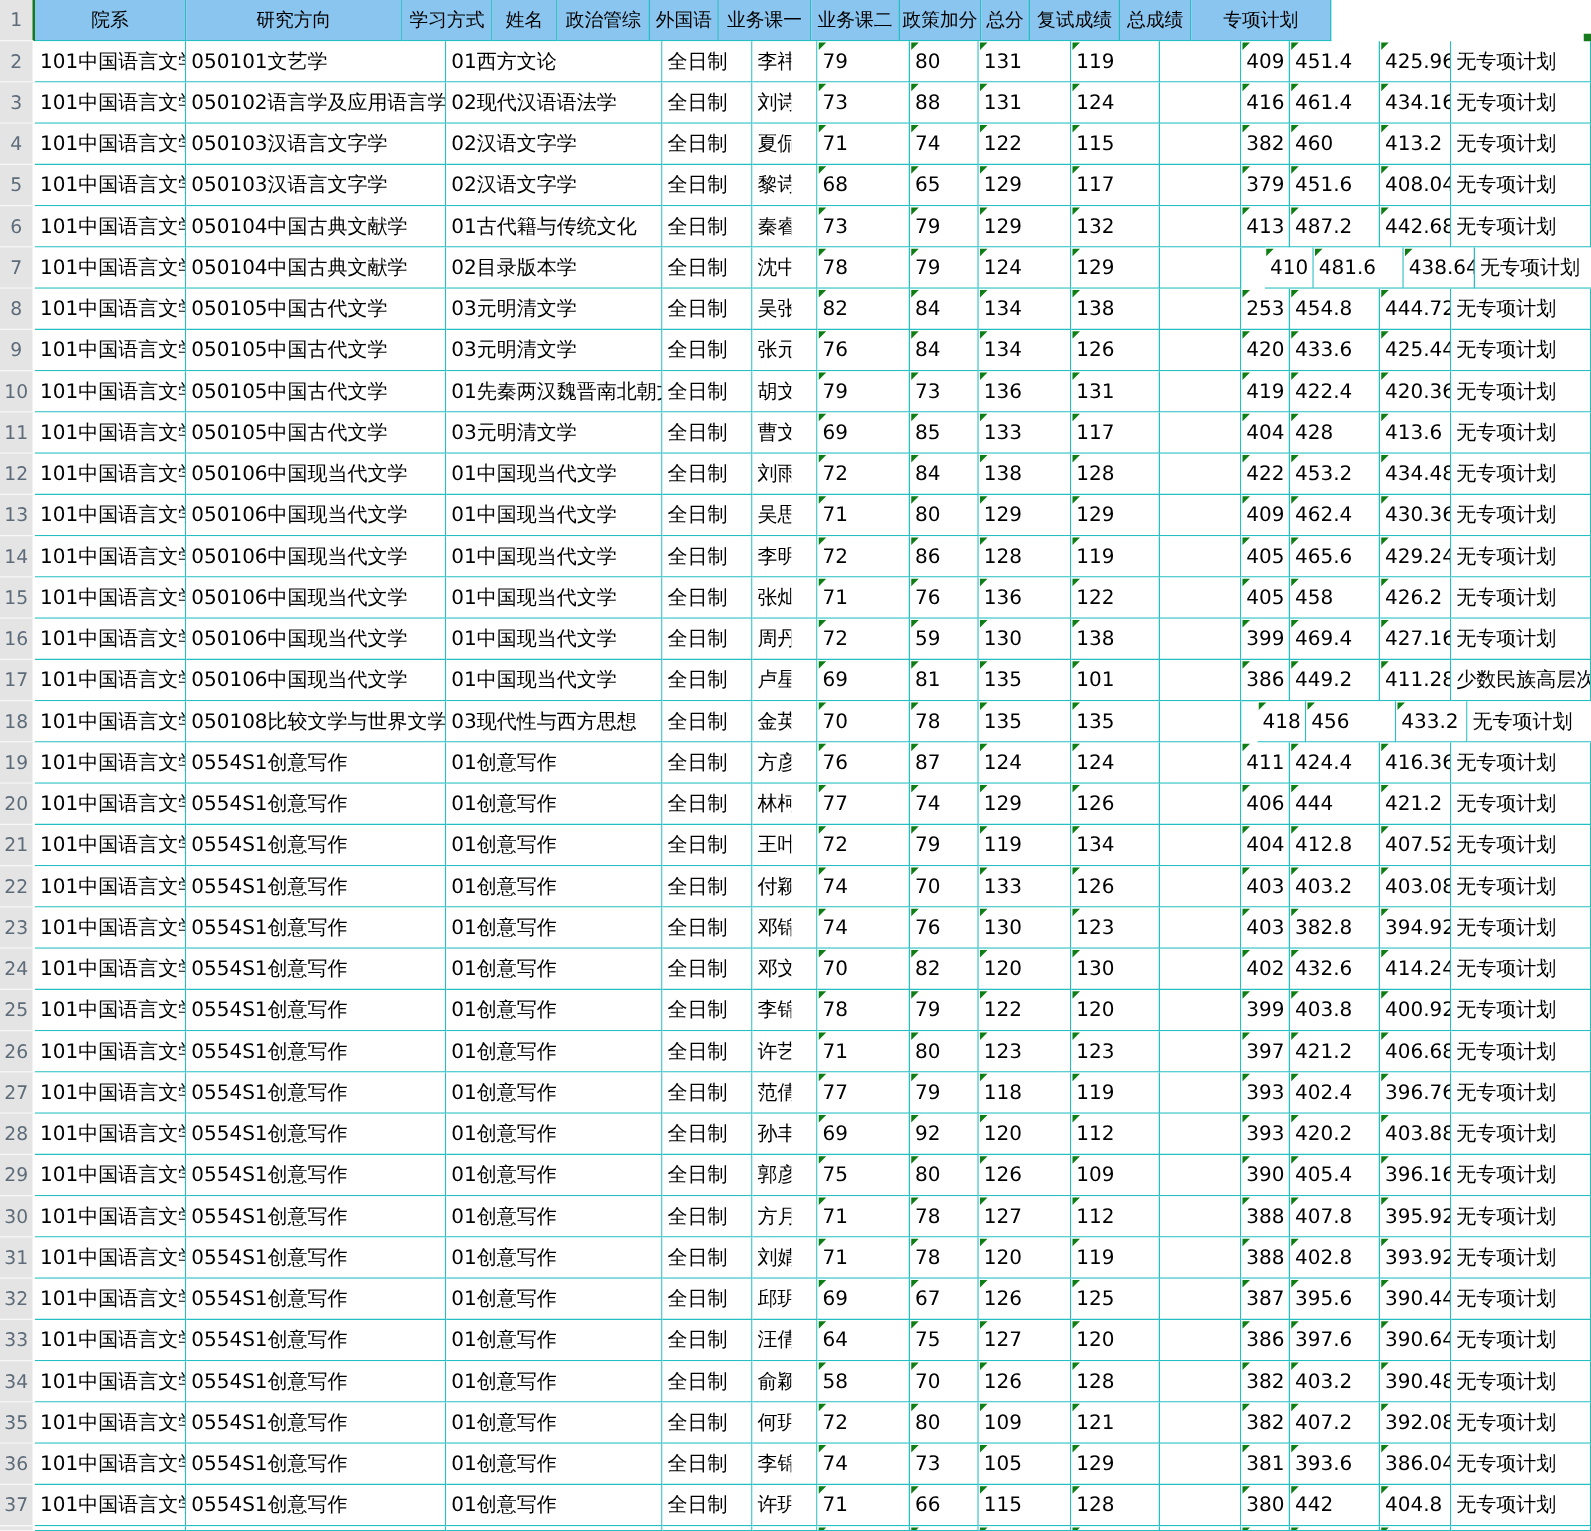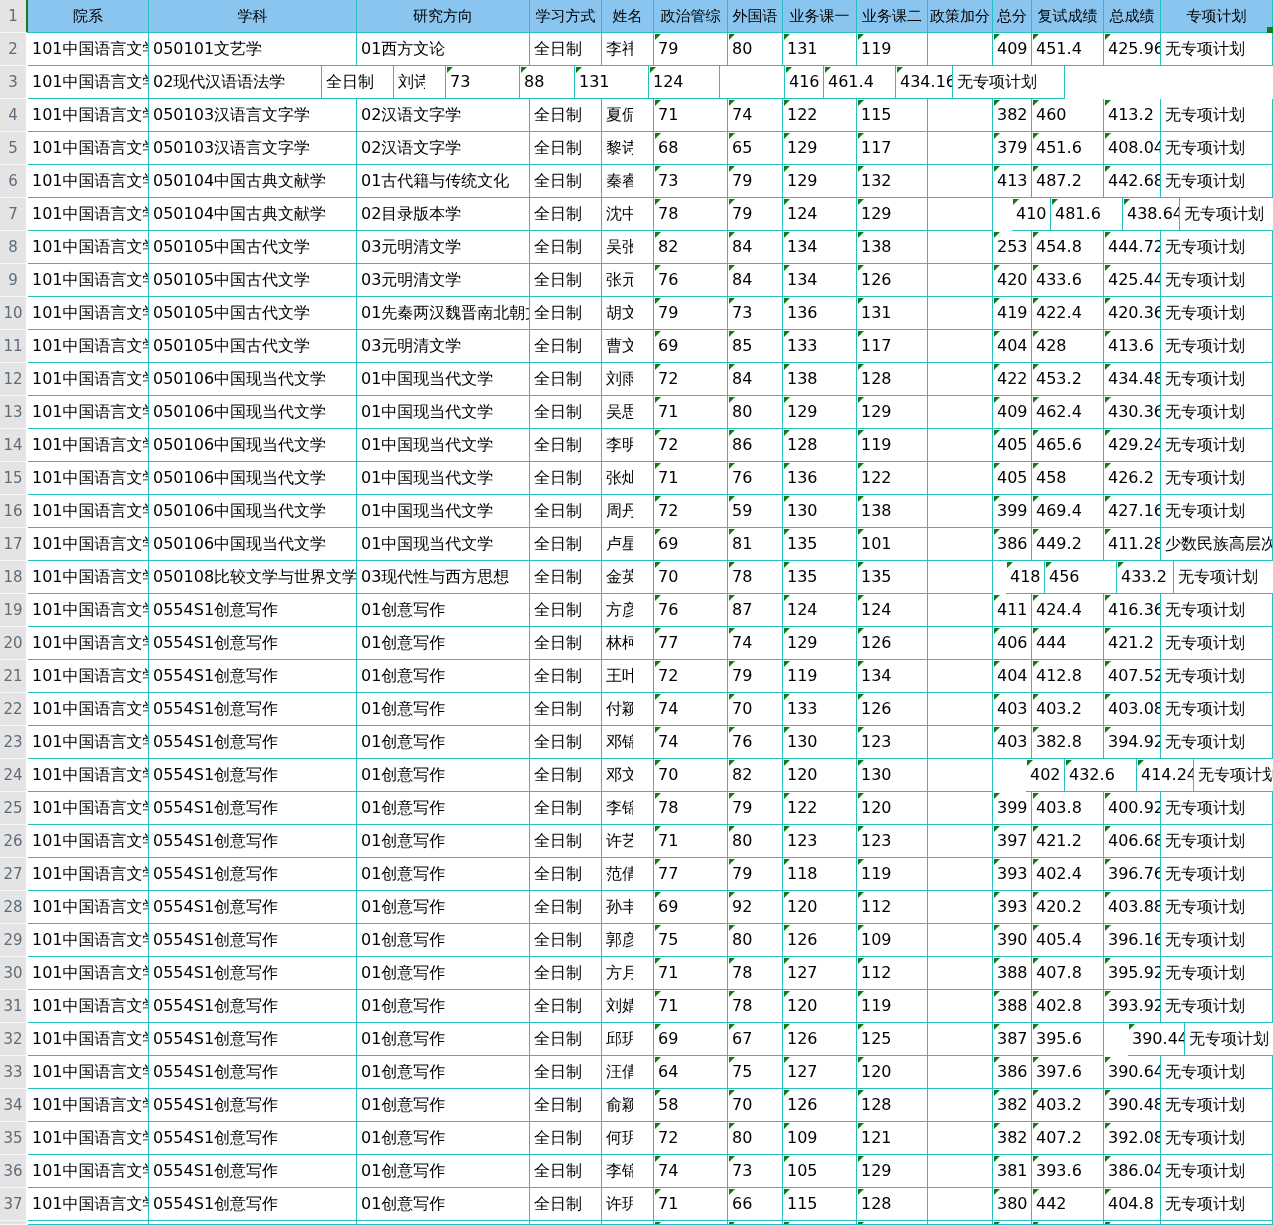--- a/index.html
+++ b/index.html
@@ -30,21 +30,20 @@
   
   #corner{position:absolute;top:27px;right:0;width:6px;height:6px;background:#177a1e;}
 </style>
 </head>
 <body>
 
 <div id="sheet">
     <div class="row">
       <div class="gut hg">1</div>
       <div class="hcell" style="width: 121px;">院系</div>
-      <div class="hcell" style="width: 208px;">学科</div>
       <div class="hcell" style="width: 173px;">研究方向</div>
       <div class="hcell" style="width: 72px;">学习方式</div>
       <div class="hcell" style="width: 52px;">姓名</div>
       <div class="hcell" style="width: 74px;">政治管综</div>
       <div class="hcell" style="width: 55px;">外国语</div>
       <div class="hcell" style="width: 74px;">业务课一</div>
       <div class="hcell" style="width: 71px;">业务课二</div>
       <div class="hcell" style="width: 65px;">政策加分</div>
       <div class="hcell" style="width: 39px;">总分</div>
       <div class="hcell" style="width: 72px;">复试成绩</div>
@@ -64,20 +63,21 @@
       <div class="cell tri" style="width: 71px;">119</div>
       <div class="cell" style="width: 65px;"></div>
       <div class="cell tri" style="width: 39px;">409</div>
       <div class="cell tri" style="width: 72px;">451.4</div>
       <div class="cell tri" style="width: 57px;">425.96</div>
       <div class="cell" style="width: 112px;">无专项计划</div>
     </div>
     <div class="row">
       <div class="gut">3</div>
       <div class="cell" style="width: 121px;">101中国语言文学</div>
+      <div class="cell" style="width: 208px;">050102语言学及应用语言学</div>
       <div class="cell" style="width: 173px;">02现代汉语语法学</div>
       <div class="cell" style="width: 72px;">全日制</div>
       <div class="cell" style="width: 52px;"><span class="nameclip">刘诗</span></div>
       <div class="cell tri" style="width: 74px;">73</div>
       <div class="cell tri" style="width: 55px;">88</div>
       <div class="cell tri" style="width: 74px;">131</div>
       <div class="cell tri" style="width: 71px;">124</div>
       <div class="cell" style="width: 65px;"></div>
       <div class="cell tri" style="width: 39px;">416</div>
       <div class="cell tri" style="width: 72px;">461.4</div>
@@ -429,21 +429,21 @@
       <div class="cell" style="width: 121px;">101中国语言文学</div>
       <div class="cell" style="width: 208px;">0554S1创意写作</div>
       <div class="cell" style="width: 173px;">01创意写作</div>
       <div class="cell" style="width: 72px;">全日制</div>
       <div class="cell" style="width: 52px;"><span class="nameclip">邓文</span></div>
       <div class="cell tri" style="width: 74px;">70</div>
       <div class="cell tri" style="width: 55px;">82</div>
       <div class="cell tri" style="width: 74px;">120</div>
       <div class="cell tri" style="width: 71px;">130</div>
       <div class="cell" style="width: 65px;"></div>
-      <div class="cell tri" style="width: 39px; margin-left: 33px;">402</div>
+      <div class="cell tri" style="width: 39px;">402</div>
       <div class="cell tri" style="width: 72px;">432.6</div>
       <div class="cell tri" style="width: 57px;">414.24</div>
       <div class="cell" style="width: 112px;">无专项计划</div>
     </div>
     <div class="row">
       <div class="gut">25</div>
       <div class="cell" style="width: 121px;">101中国语言文学</div>
       <div class="cell" style="width: 208px;">0554S1创意写作</div>
       <div class="cell" style="width: 173px;">01创意写作</div>
       <div class="cell" style="width: 72px;">全日制</div>
@@ -567,21 +567,21 @@
       <div class="cell" style="width: 173px;">01创意写作</div>
       <div class="cell" style="width: 72px;">全日制</div>
       <div class="cell" style="width: 52px;"><span class="nameclip">邱玥</span></div>
       <div class="cell tri" style="width: 74px;">69</div>
       <div class="cell tri" style="width: 55px;">67</div>
       <div class="cell tri" style="width: 74px;">126</div>
       <div class="cell tri" style="width: 71px;">125</div>
       <div class="cell" style="width: 65px;"></div>
       <div class="cell tri" style="width: 39px;">387</div>
       <div class="cell tri" style="width: 72px;">395.6</div>
-      <div class="cell tri" style="width: 57px; margin-left: 24px;">390.44</div>
+      <div class="cell tri" style="width: 57px;">390.44</div>
       <div class="cell" style="width: 112px;">无专项计划</div>
     </div>
     <div class="row">
       <div class="gut">33</div>
       <div class="cell" style="width: 121px;">101中国语言文学</div>
       <div class="cell" style="width: 208px;">0554S1创意写作</div>
       <div class="cell" style="width: 173px;">01创意写作</div>
       <div class="cell" style="width: 72px;">全日制</div>
       <div class="cell" style="width: 52px;"><span class="nameclip">汪倩</span></div>
       <div class="cell tri" style="width: 74px;">64</div>

